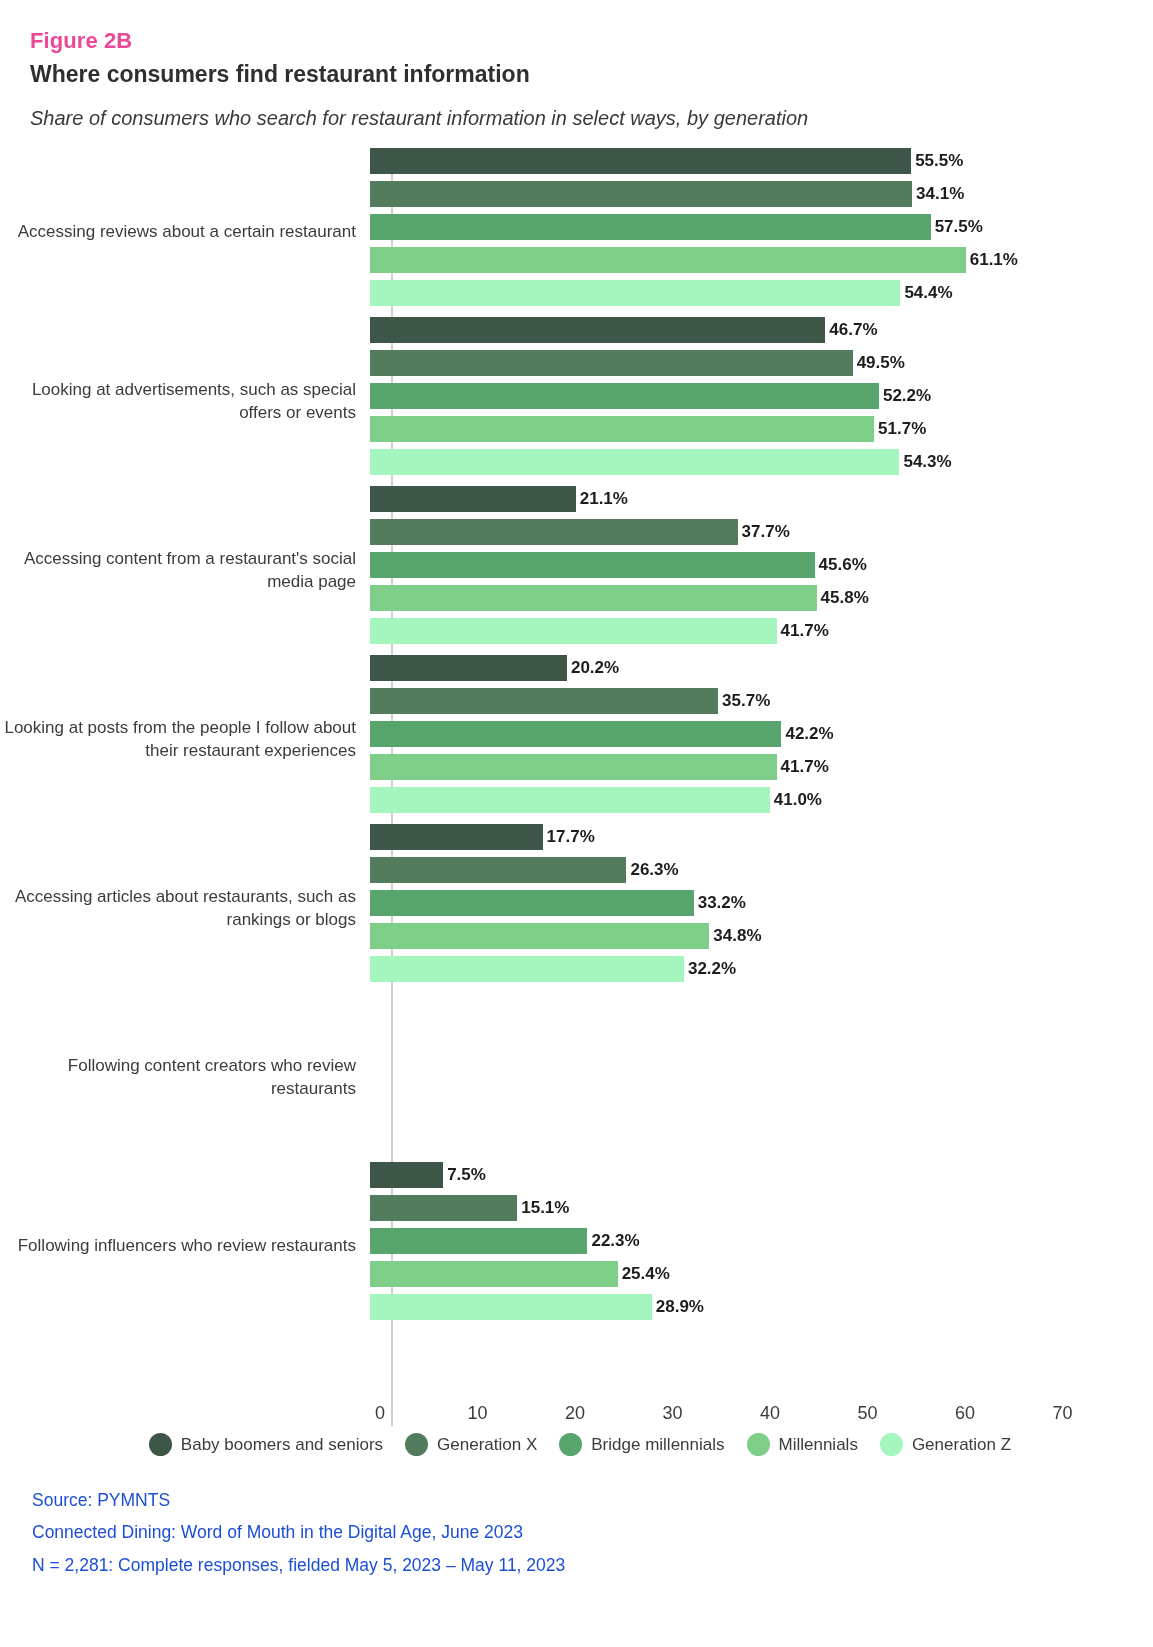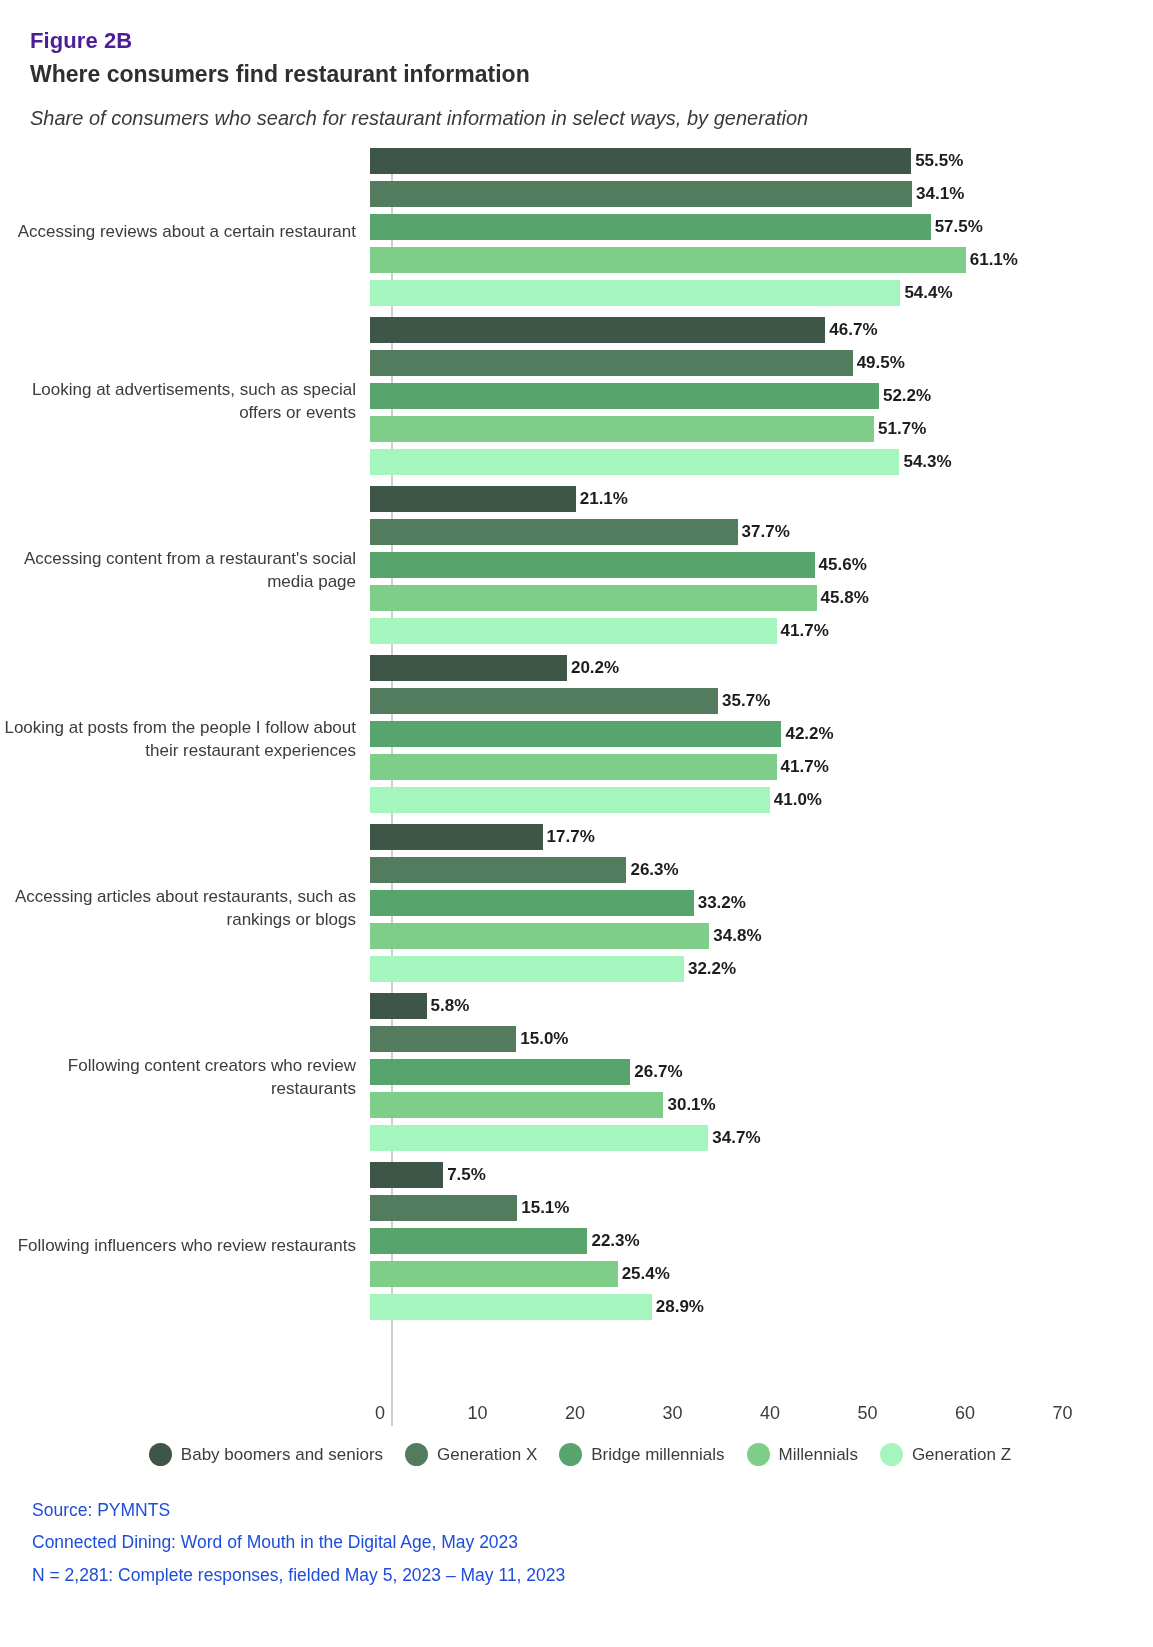--- a/index.html
+++ b/index.html
@@ -16,21 +16,21 @@
     position: relative;
   }
 
   
   .header {
     padding: 26px 0 0 30px;
   }
   .fig-number {
     font-size: 22px;
     font-weight: bold;
-    color: #4c1d95;
+    color: #ec4899;
     letter-spacing: 0.1px;
     line-height: 1.35;
   }
   .fig-title {
     font-size: 23px;
     font-weight: bold;
     color: #2f2f2f;
     line-height: 1.45;
     margin-top: 2px;
   }
@@ -120,21 +120,20 @@
     transform: translateX(-50%);
     top: 4px;
   }
 
   
   .legend {
     display: flex;
     align-items: center;
     justify-content: center;
     gap: 9px;
-    margin-top: 10px;
     padding-left: 20px;
   }
   .legend-item {
     display: flex;
     align-items: center;
     gap: 9px;
     margin-right: 13px;
   }
   .legend-dot {
     width: 23px;
@@ -291,42 +290,20 @@
             <span class="bar-value">34.8%</span>
           </div>
           <div class="bar-row">
             <div class="bar" style="background: rgb(165, 245, 191); width: 313.95px;"></div>
             <span class="bar-value">32.2%</span>
           </div>
         </div>
       </div>
       <div class="group" style="height: 169px;">
         <div class="cat-label">Following content creators who review restaurants</div>
-        <div class="bars">
-          <div class="bar-row">
-            <div class="bar" style="background: rgb(61, 86, 72); width: 56.55px;"></div>
-            <span class="bar-value">5.8%</span>
-          </div>
-          <div class="bar-row">
-            <div class="bar" style="background: rgb(82, 124, 93); width: 146.25px;"></div>
-            <span class="bar-value">15.0%</span>
-          </div>
-          <div class="bar-row">
-            <div class="bar" style="background: rgb(87, 164, 108); width: 260.325px;"></div>
-            <span class="bar-value">26.7%</span>
-          </div>
-          <div class="bar-row">
-            <div class="bar" style="background: rgb(126, 205, 136); width: 293.475px;"></div>
-            <span class="bar-value">30.1%</span>
-          </div>
-          <div class="bar-row">
-            <div class="bar" style="background: rgb(165, 245, 191); width: 338.325px;"></div>
-            <span class="bar-value">34.7%</span>
-          </div>
-        </div>
       </div>
       <div class="group" style="height: 169px;">
         <div class="cat-label">Following influencers who review restaurants</div>
         <div class="bars">
           <div class="bar-row">
             <div class="bar" style="background: rgb(61, 86, 72); width: 73.125px;"></div>
             <span class="bar-value">7.5%</span>
           </div>
           <div class="bar-row">
             <div class="bar" style="background: rgb(82, 124, 93); width: 147.225px;"></div>
@@ -377,15 +354,15 @@
       <span class="legend-label">Millennials</span>
     </div>
     <div class="legend-item">
       <span class="legend-dot" style="background: rgb(165, 245, 191);"></span>
       <span class="legend-label">Generation Z</span>
     </div>
   </div>
 
 <div class="footer">
   <div class="footer-line">Source: PYMNTS</div>
-  <div class="footer-line">Connected Dining: Word of Mouth in the Digital Age, May 2023</div>
+  <div class="footer-line">Connected Dining: Word of Mouth in the Digital Age, June 2023</div>
   <div class="footer-line">N = 2,281: Complete responses, fielded May 5, 2023 – May 11, 2023</div>
 </div>
 
 </body></html>

